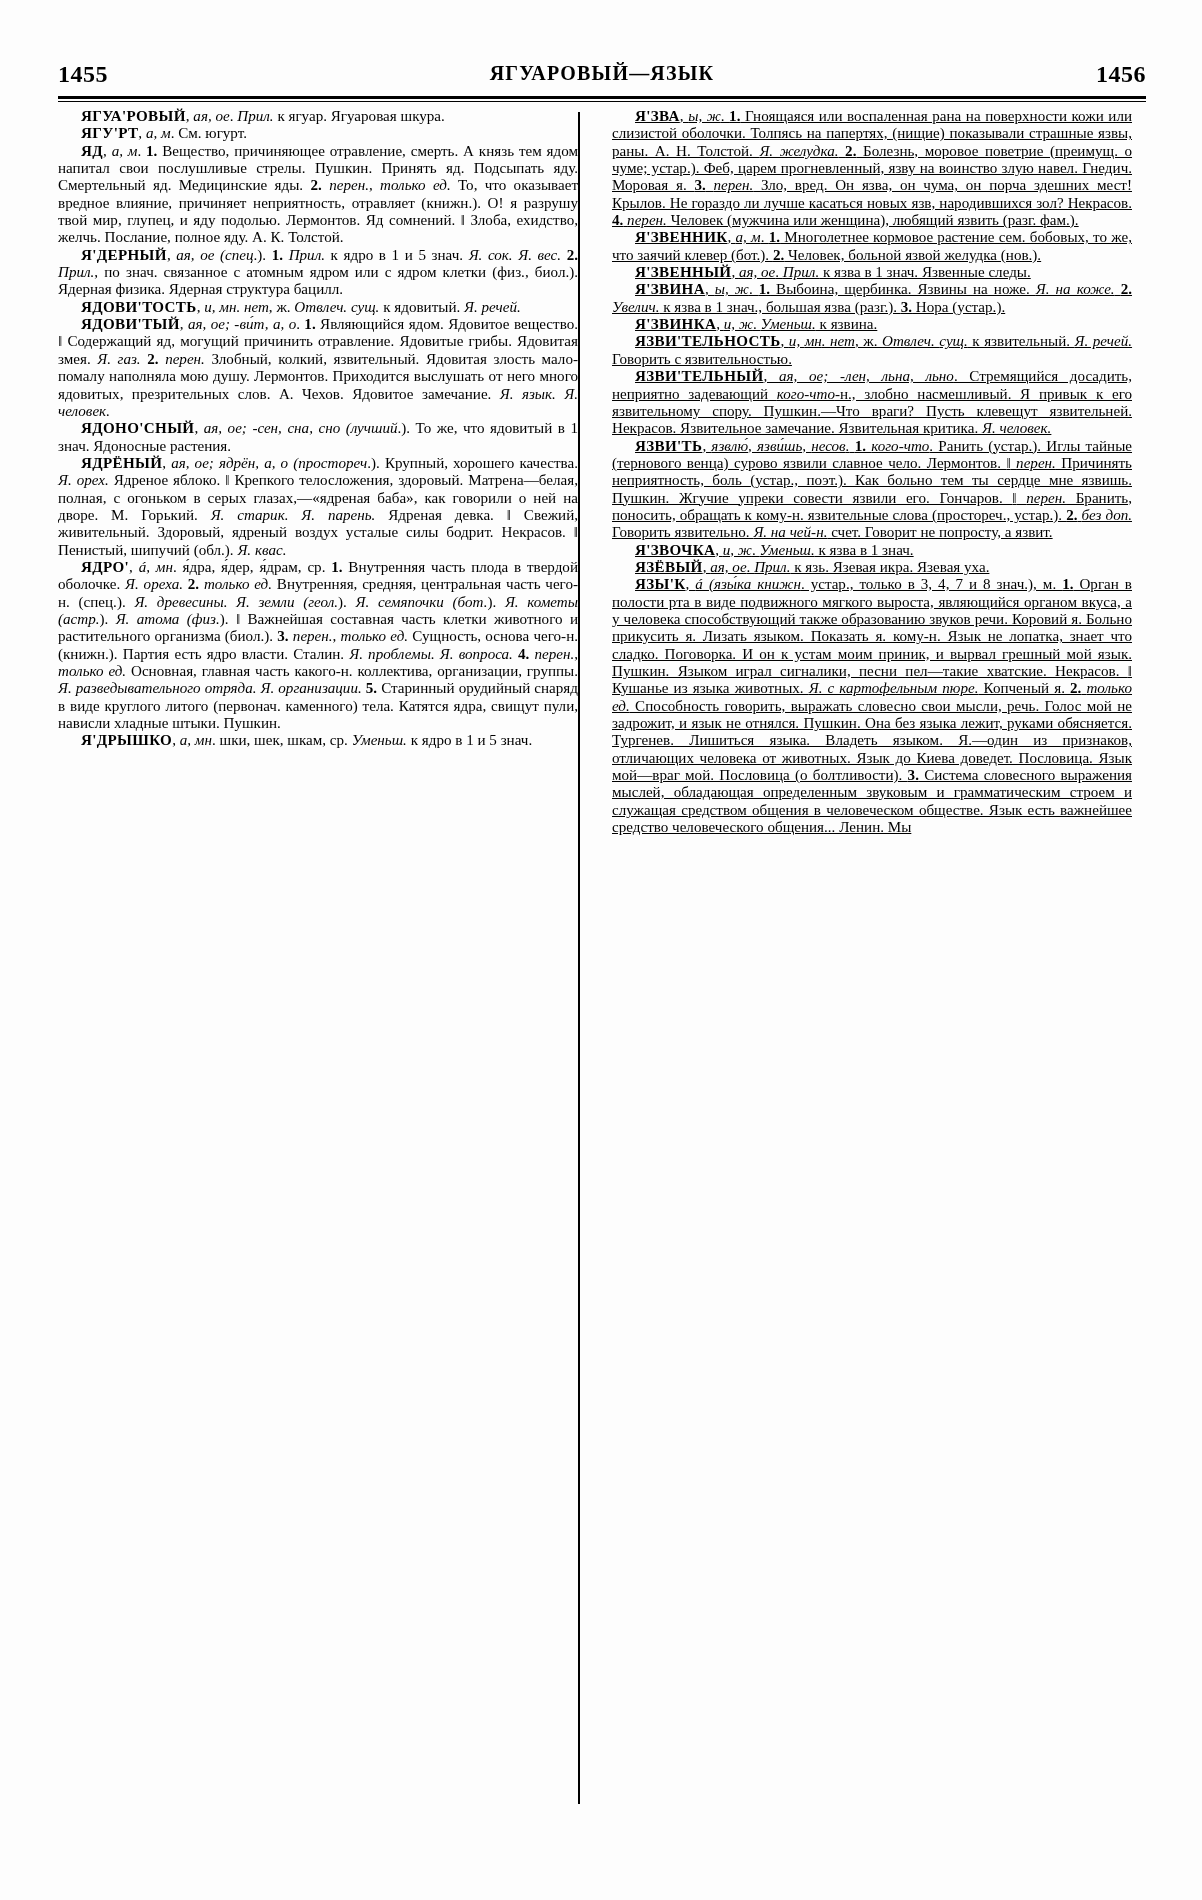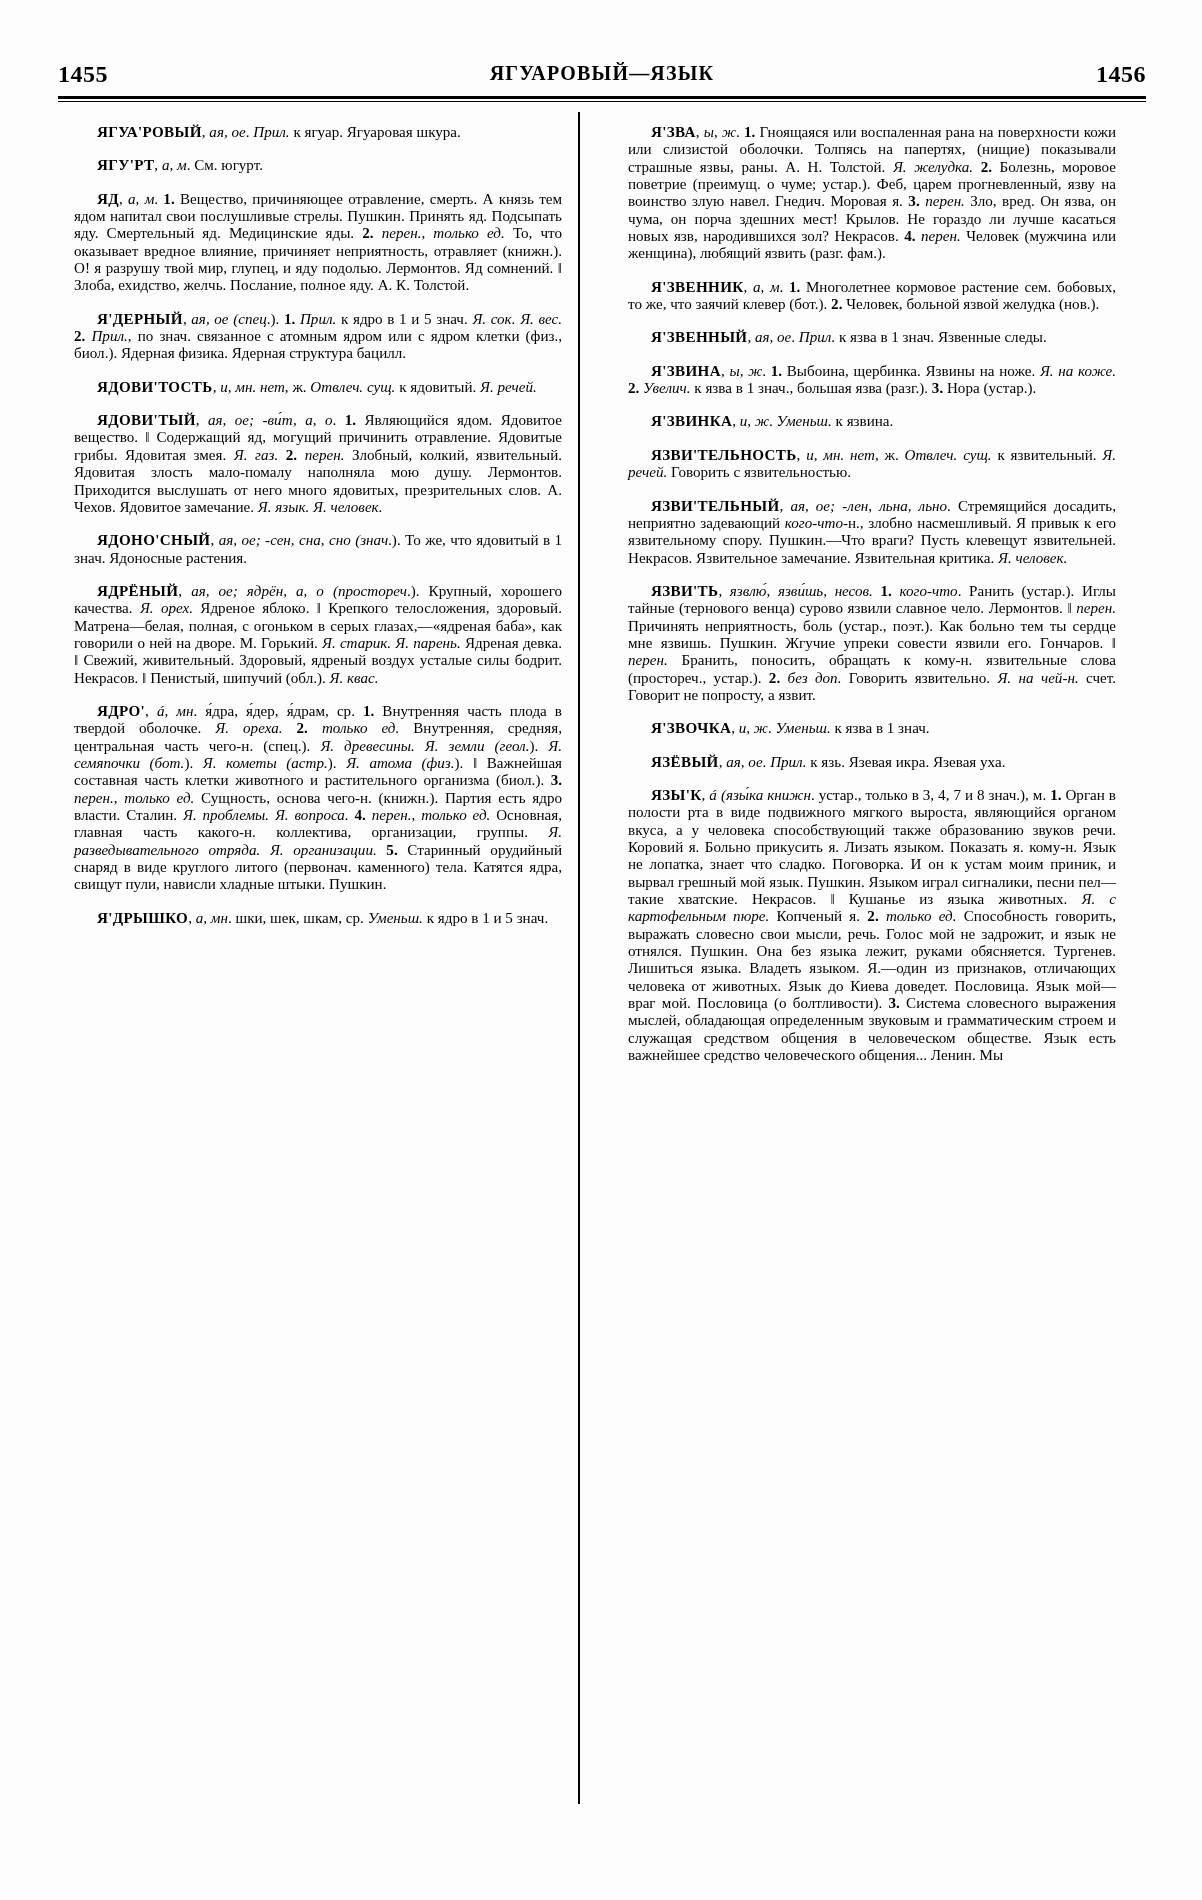--- a/index.html
+++ b/index.html
@@ -72,38 +72,38 @@
     top: 108px;
     width: 1088px;
     height: 1720px;
     display: flex;
   }
   .col {
     width: 520px;
     position: relative;
   }
   .col-left  { padding-right: 12px; }
-  .col-right { padding-left: 22px; }
+  .col-right { padding-left: 22px; text-decoration: underline; }
 
   .col-divider {
     position: absolute;
     left: 520px;
     top: 4px;
     width: 2px;
     height: 1692px;
     background: #000;
   }
 
   
   .entry {
     font-size: 15.1px;
     line-height: 17.35px;
     text-align: justify;
     text-justify: inter-word;
-    margin: 16px;
+    margin: 0;
     text-indent: 23px;
     hyphens: manual;
     word-spacing: 0px;
   }
 
   .hw {
     font-weight: bold;
     letter-spacing: 0.35px;
   }
   .hw-small {
@@ -133,21 +133,21 @@
   </div>
 
   <div class="columns">
     <div class="col col-left">
         <p class="entry"><span class="hw">ЯГУА'РОВЫЙ</span><span>, <span class="it">ая, ое</span>. <span class="it">Прил.</span> к ягуар. Ягуаровая шкура.</span></p>
         <p class="entry"><span class="hw">ЯГУ'РТ</span><span>, <span class="it">а, м</span>. См. югурт.</span></p>
         <p class="entry"><span class="hw">ЯД</span><span>, <span class="it">а, м</span>. <span class="num">1.</span> Вещество, причиняющее отравление, смерть. А князь тем ядом напитал свои послушливые стрелы. Пушкин. Принять яд. Подсыпать яду. Смертельный яд. Медицинские яды. <span class="num">2.</span> <span class="it">перен.</span>, <span class="it">только ед.</span> То, что оказывает вредное влияние, причиняет неприятность, отравляет (книжн.). О! я разрушу твой мир, глупец, и яду подолью. Лермонтов. Яд сомнений. <span class="par"></span> Злоба, ехидство, желчь. Послание, полное яду. А. К. Толстой.</span></p>
         <p class="entry"><span class="hw">Я'ДЕРНЫЙ</span><span>, <span class="it">ая, ое (спец</span>.). <span class="num">1.</span> <span class="it">Прил.</span> к ядро в 1 и 5 знач. <span class="it">Я. сок.</span> <span class="it">Я. вес.</span> <span class="num">2.</span> <span class="it">Прил.</span>, по знач. связанное с атомным ядром или с ядром клетки (физ., биол.). Ядерная физика. Ядерная структура бацилл.</span></p>
         <p class="entry"><span class="hw">ЯДОВИ'ТОСТЬ</span><span>, <span class="it">и, <span class="it">мн</span>. нет</span>, ж. <span class="it">Отвлеч. <span class="it">сущ.</span></span> к ядовитый. <span class="it">Я. речей.</span></span></p>
         <p class="entry"><span class="hw">ЯДОВИ'ТЫЙ</span><span>, <span class="it">ая, ое; -ви́т, а, о</span>. <span class="num">1.</span> Являющийся ядом. Ядовитое вещество. <span class="par"></span> Содержащий яд, могущий причинить отравление. Ядовитые грибы. Ядовитая змея. <span class="it">Я. газ.</span> <span class="num">2.</span> <span class="it">перен.</span> Злобный, колкий, язвительный. Ядовитая злость мало-помалу наполняла мою душу. Лермонтов. Приходится выслушать от него много ядовитых, презрительных слов. А. Чехов. Ядовитое замечание. <span class="it">Я. язык.</span> <span class="it">Я. человек.</span></span></p>
-        <p class="entry"><span class="hw">ЯДОНО'СНЫЙ</span><span>, <span class="it">ая, ое; -сен, сна, сно (знач</span>.). То же, что ядовитый в 1 знач. Ядоносные растения.</span></p>
+        <p class="entry"><span class="hw">ЯДОНО'СНЫЙ</span><span>, <span class="it">ая, ое; -сен, сна, сно (лучший</span>.). То же, что ядовитый в 1 знач. Ядоносные растения.</span></p>
         <p class="entry"><span class="hw">ЯДРЁНЫЙ</span><span>, <span class="it">ая, ое; ядрён, а, о (простореч</span>.). Крупный, хорошего качества. <span class="it">Я. орех.</span> Ядреное яблоко. <span class="par"></span> Крепкого телосложения, здоровый. Матрена—белая, полная, с огоньком в серых глазах,—«ядреная баба», как говорили о ней на дворе. М. Горький. <span class="it">Я. старик.</span> <span class="it">Я. парень.</span> Ядреная девка. <span class="par"></span> Свежий, живительный. Здоровый, ядреный воздух усталые силы бодрит. Некрасов. <span class="par"></span> Пенистый, шипучий (обл.). <span class="it">Я. квас.</span></span></p>
         <p class="entry"><span class="hw">ЯДРО'</span><span>, <span class="it">á, мн</span>. я́дра, я́дер, я́драм, ср. <span class="num">1.</span> Внутренняя часть плода в твердой оболочке. <span class="it">Я. ореха.</span> <span class="num">2.</span> <span class="it">только ед.</span> Внутренняя, средняя, центральная часть чего-н. (спец.). <span class="it">Я. древесины.</span> <span class="it">Я. земли (геол.</span>). <span class="it">Я. семяпочки (бот.</span>). <span class="it">Я. кометы (астр.</span>). <span class="it">Я. атома (физ.</span>). <span class="par"></span> Важнейшая составная часть клетки животного и растительного организма (биол.). <span class="num">3.</span> <span class="it">перен.</span>, <span class="it">только ед.</span> Сущность, основа чего-н. (книжн.). Партия есть ядро власти. Сталин. <span class="it">Я. проблемы.</span> <span class="it">Я. вопроса.</span> <span class="num">4.</span> <span class="it">перен.</span>, <span class="it">только ед.</span> Основная, главная часть какого-н. коллектива, организации, группы. <span class="it">Я. разведывательного отряда.</span> <span class="it">Я. организации.</span> <span class="num">5.</span> Старинный орудийный снаряд в виде круглого литого (первонач. каменного) тела. Катятся ядра, свищут пули, нависли хладные штыки. Пушкин.</span></p>
         <p class="entry"><span class="hw">Я'ДРЫШКО</span><span>, <span class="it">а, мн</span>. шки, шек, шкам, ср. <span class="it">Уменьш.</span> к ядро в 1 и 5 знач.</span></p>
       </div>
     <div class="col-divider"></div>
     <div class="col col-right">
         <p class="entry"><span class="hw">Я'ЗВА</span><span>, <span class="it">ы, ж</span>. <span class="num">1.</span> Гноящаяся или воспаленная рана на поверхности кожи или слизистой оболочки. Толпясь на папертях, (нищие) показывали страшные язвы, раны. А. Н. Толстой. <span class="it">Я. желудка.</span> <span class="num">2.</span> Болезнь, моровое поветрие (преимущ. о чуме; устар.). Феб, царем прогневленный, язву на воинство злую навел. Гнедич. Моровая я. <span class="num">3.</span> <span class="it">перен.</span> Зло, вред. Он язва, он чума, он порча здешних мест! Крылов. Не гораздо ли лучше касаться новых язв, народившихся зол? Некрасов. <span class="num">4.</span> <span class="it">перен.</span> Человек (мужчина или женщина), любящий язвить (разг. фам.).</span></p>
         <p class="entry"><span class="hw">Я'ЗВЕННИК</span><span>, <span class="it">а, м</span>. <span class="num">1.</span> Многолетнее кормовое растение сем. бобовых, то же, что заячий клевер (бот.). <span class="num">2.</span> Человек, больной язвой желудка (нов.).</span></p>
         <p class="entry"><span class="hw">Я'ЗВЕННЫЙ</span><span>, <span class="it">ая, ое</span>. <span class="it">Прил.</span> к язва в 1 знач. Язвенные следы.</span></p>
         <p class="entry"><span class="hw">Я'ЗВИНА</span><span>, <span class="it">ы, ж</span>. <span class="num">1.</span> Выбоина, щербинка. Язвины на ноже. <span class="it">Я. на коже.</span> <span class="num">2.</span> <span class="it">Увелич.</span> к язва в 1 знач., большая язва (разг.). <span class="num">3.</span> Нора (устар.).</span></p>

